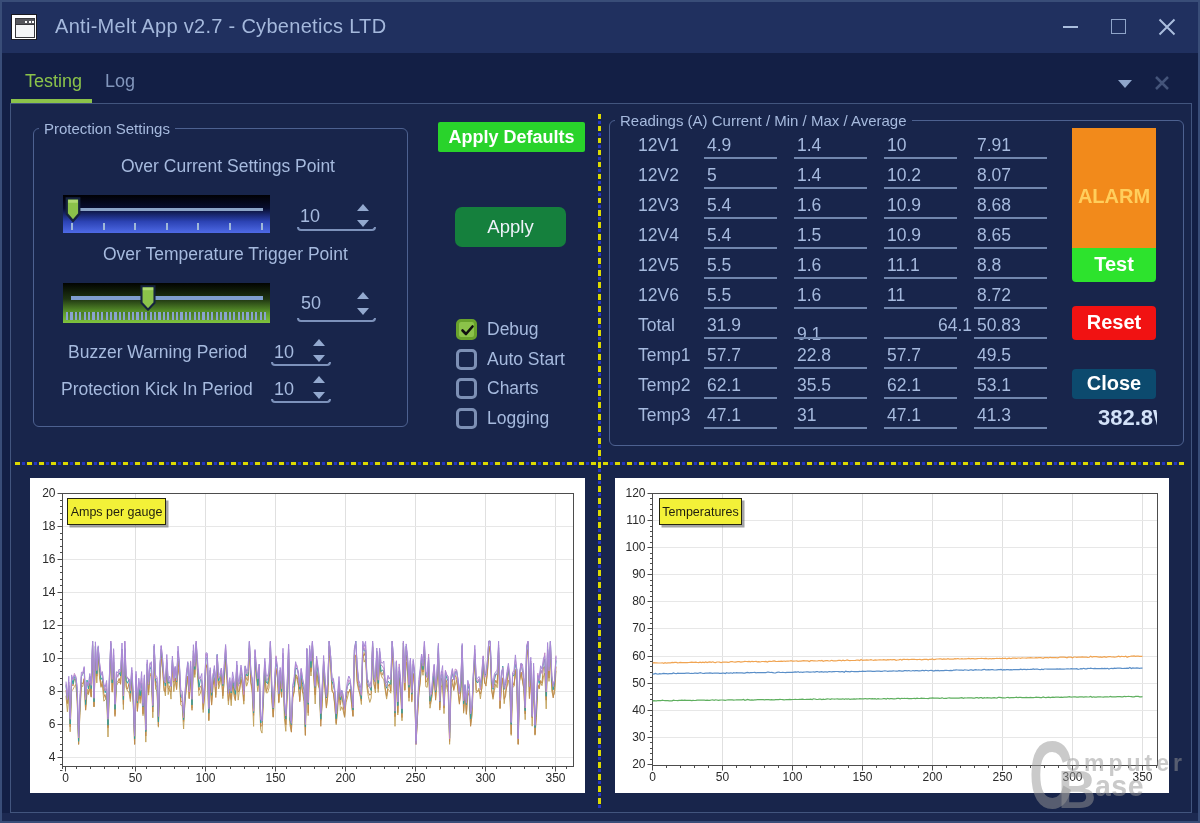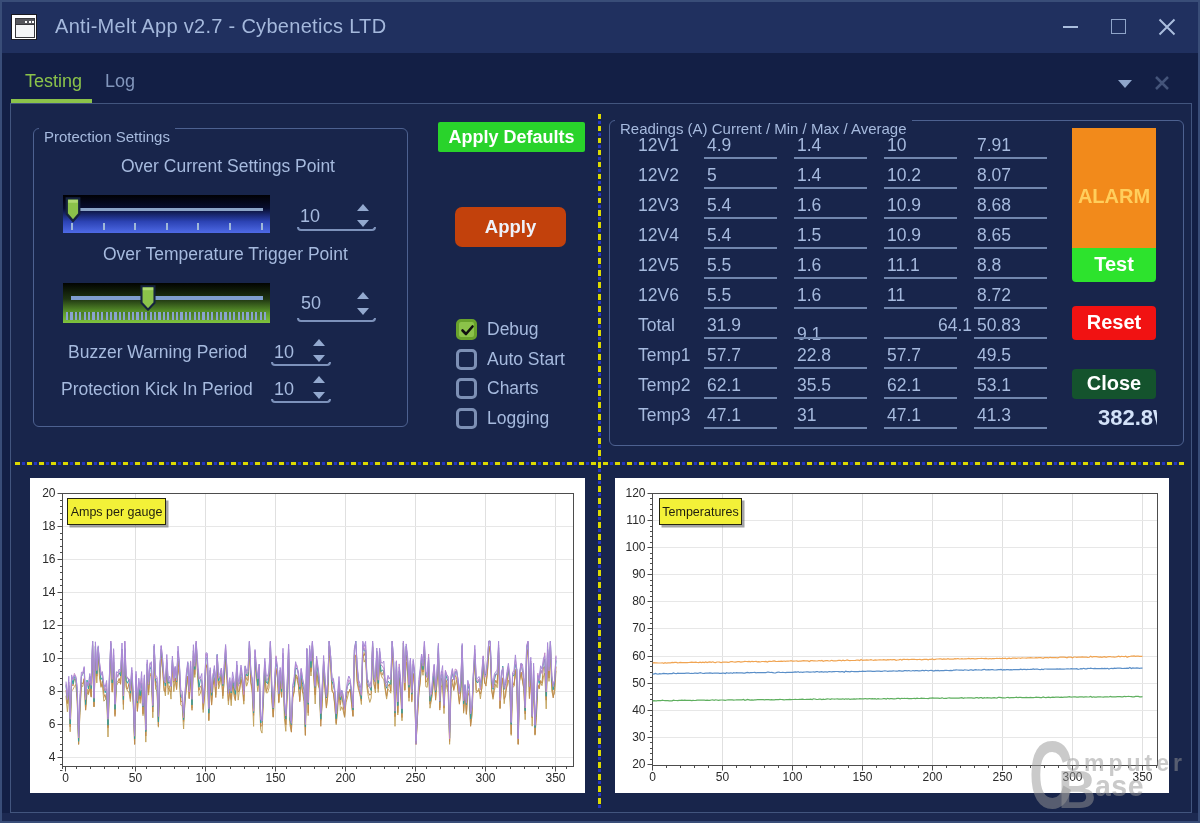--- a/index.html
+++ b/index.html
@@ -30,21 +30,21 @@
 #tabx svg { position:absolute; left:1154px; top:75px; }
 
 
 #content { left:10px; top:103px; width:1182px; height:710px; background:#18254b; border:1px solid #42557e; }
 #bottomband { left:2px; top:813px; width:1196px; height:8px; background:#1c2951; }
 
 
 .group { border:1px solid #4d6190; border-radius:6px; }
 #grp1 { left:33px; top:128px; width:375px; height:299px; }
 #grp2 { left:609px; top:120px; width:575px; height:326px; }
-.grplab { font-size:15px; color:#a6bade; background:#18254b; padding:0 5px;margin-top:8px; }
+.grplab { font-size:15px; color:#a6bade; background:#18254b; padding:0 5px; }
 #grp1lab { left:39px; top:120px; }
 #grp2lab { left:615px; top:112px; }
 
 .lbl { font-size:17.5px; color:#a6bade; }
 
 
 #slider1 { left:63px; top:195px; width:207px; height:38px;
   background:linear-gradient(#010104 0%, #070d2e 35%, #2c43b4 70%, #4e6ae6 100%); }
 #slider1 .track { position:absolute; left:15px; top:13px; width:185px; height:3px; background:#8ba4c6; }
 #slider2 { left:63px; top:283px; width:207px; height:40px;
@@ -59,41 +59,41 @@
 
 .spval { position:absolute; font-size:18px; color:#a6bade; }
 .spline { position:absolute; height:4px; border-left:2px solid #7d92bb; border-right:2px solid #7d92bb; border-bottom:2px solid #7d92bb; border-radius:0 0 4px 4px; }
 .arr { position:absolute; width:0; height:0; border-left:6.5px solid transparent; border-right:6.5px solid transparent; }
 .arr.up { border-bottom:7px solid #93a9cf; }
 .arr.dn { border-top:7px solid #93a9cf; }
 
 
 #applydef { left:438px; top:122px; width:147px; height:30px; background:#29d32b; border-radius:2px;
   color:#fff; font-weight:bold; font-size:18px; text-align:center; line-height:30px; }
-#applybtn { left:455px; top:207px; width:111px; height:40px; background:#c2410c; border-radius:7px;
-  color:#eef2fa; font-weight:bold; font-size:18.5px; text-align:center; line-height:40px; }
+#applybtn { left:455px; top:207px; width:111px; height:40px; background:#15803d; border-radius:7px;
+  color:#eef2fa; font-weight:normal; font-size:18.5px; text-align:center; line-height:40px; }
 
 
 .cb { position:absolute; width:21px; height:21px; border:3px solid #7d90b5; border-radius:5px; }
 .cb.checked { background:#8bc34a; border-color:#69a32c; }
 .cblab { position:absolute; font-size:17.5px; color:#a6bade; line-height:21px; }
 
 
 .tlab { position:absolute; font-size:17.5px; color:#a6bade; }
 .tval { position:absolute; font-size:17.5px; color:#a6bade; }
 .tline { position:absolute; width:73px; height:2px; background:#7287ae; }
 
 
 #alarm { left:1072px; top:128px; width:84px; height:120px; background:#f28a1b;
   color:#ffce5c; font-weight:bold; font-size:20px; text-align:center; line-height:136px; }
 #test { left:1072px; top:248px; width:84px; height:34px; background:#2de32d; border-radius:0 0 4px 4px;
   color:#fff; font-weight:bold; font-size:20px; text-align:center; line-height:32px; }
 #reset { left:1072px; top:306px; width:84px; height:34px; background:#f11212; border-radius:4px;
   color:#fff; font-weight:bold; font-size:20px; text-align:center; line-height:33px; }
-#closebtn { left:1072px; top:369px; width:84px; height:30px; background:#14532d; border-radius:4px;
+#closebtn { left:1072px; top:369px; width:84px; height:30px; background:#0c4a6e; border-radius:4px;
   color:#fff; font-weight:bold; font-size:20px; text-align:center; line-height:29px; }
 #watts { left:1098px; top:405px; width:59px; height:20px; overflow:hidden; font-size:22px; font-weight:bold; color:#d3e2f8; }
 
 
 #hdash { left:15px; top:462px; width:1169px; height:3px;
   background:repeating-linear-gradient(90deg, #dcda00 0 5.5px, #1b2950 5.5px 7px, #2435c2 7px 10px, #1b2950 10px 12px); }
 #vdash { left:598px; top:114px; width:3px; height:694px;
   background:repeating-linear-gradient(180deg, #dcda00 0 5.5px, #1b2950 5.5px 7px, #2435c2 7px 10px, #1b2950 10px 12px); }
 
 

